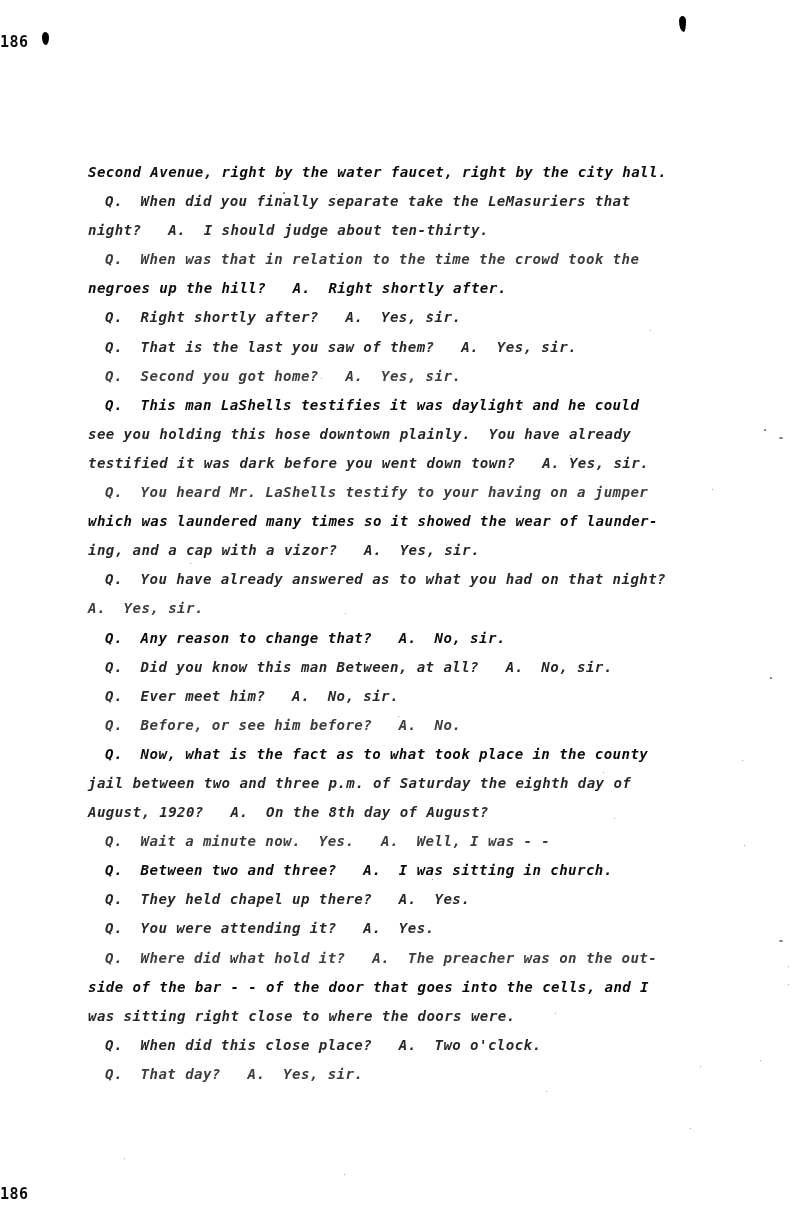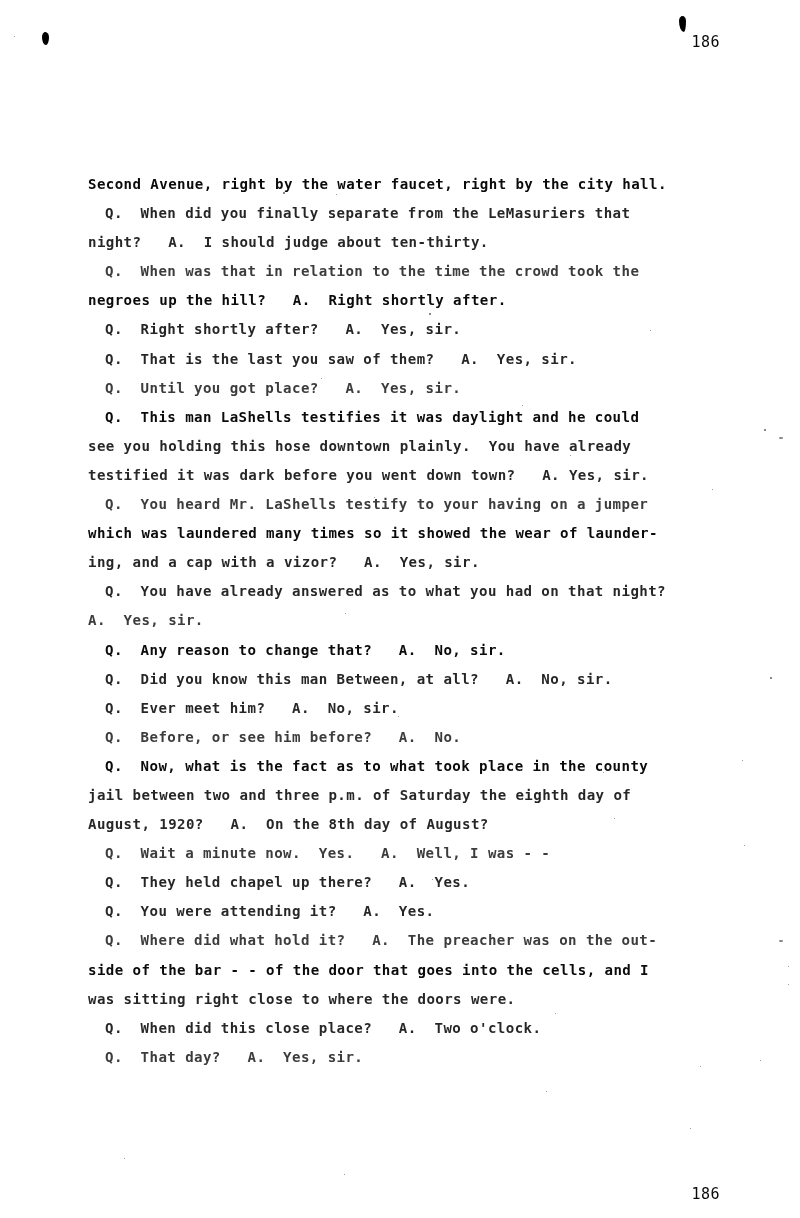--- a/index.html
+++ b/index.html
@@ -17,36 +17,37 @@
     overflow: hidden;
     font-family: "DejaVu Sans Mono", "Liberation Mono", monospace;
     -webkit-font-smoothing: none;
   }
 
   
   .page-number {
     position: absolute;
     left: 0;
     width: 720px;
-    text-align: right;
+    text-align: left;
     font-family: "DejaVu Sans Mono", "Liberation Mono", monospace;
     font-size: 15px;
-    font-weight: normal;
+    font-weight: bold;
     letter-spacing: 0.5px;
     color: #0a0a0a;
   }
   .page-number.header { top: 33px; }
   .page-number.footer { top: 1185px; }
 
   
   .body-text {
     position: absolute;
     left: 88px;
-    top: 170px;
+    top: 158px;
     width: 700px;
+    font-style: italic;
   }
 
   .line {
     height: 29.1px;
     line-height: 29.1px;
     white-space: pre;
     font-size: 14.1px;
     font-weight: bold;
     letter-spacing: 0.42px;
     color: #101010;
@@ -89,43 +90,44 @@
 
 <div class="page">
 
   <div class="blot blot-left"></div>
   <div class="blot blot-right"></div>
 
   <div class="page-number header">186</div>
 
   <div class="body-text" id="body-text">
       <div class="line ink-1">Second Avenue, right by the water faucet, right by the city hall.</div>
-      <div class="line ink-2 indent">Q.  When did you finally separate from the LeMasuriers that</div>
+      <div class="line ink-2 indent">Q.  When did you finally separate take the LeMasuriers that</div>
       <div class="line ink-3">night?   A.  I should judge about ten-thirty.</div>
       <div class="line ink-4 indent">Q.  When was that in relation to the time the crowd took the</div>
       <div class="line ink-1">negroes up the hill?   A.  Right shortly after.</div>
       <div class="line ink-2 indent">Q.  Right shortly after?   A.  Yes, sir.</div>
       <div class="line ink-3 indent">Q.  That is the last you saw of them?   A.  Yes, sir.</div>
-      <div class="line ink-4 indent">Q.  Until you got place?   A.  Yes, sir.</div>
+      <div class="line ink-4 indent">Q.  Second you got home?   A.  Yes, sir.</div>
       <div class="line ink-1 indent">Q.  This man LaShells testifies it was daylight and he could</div>
       <div class="line ink-2">see you holding this hose downtown plainly.  You have already</div>
       <div class="line ink-3">testified it was dark before you went down town?   A. Yes, sir.</div>
       <div class="line ink-4 indent">Q.  You heard Mr. LaShells testify to your having on a jumper</div>
       <div class="line ink-1">which was laundered many times so it showed the wear of launder-</div>
       <div class="line ink-2">ing, and a cap with a vizor?   A.  Yes, sir.</div>
       <div class="line ink-3 indent">Q.  You have already answered as to what you had on that night?</div>
       <div class="line ink-4">A.  Yes, sir.</div>
       <div class="line ink-1 indent">Q.  Any reason to change that?   A.  No, sir.</div>
       <div class="line ink-2 indent">Q.  Did you know this man Between, at all?   A.  No, sir.</div>
       <div class="line ink-3 indent">Q.  Ever meet him?   A.  No, sir.</div>
       <div class="line ink-4 indent">Q.  Before, or see him before?   A.  No.</div>
       <div class="line ink-1 indent">Q.  Now, what is the fact as to what took place in the county</div>
       <div class="line ink-2">jail between two and three p.m. of Saturday the eighth day of</div>
       <div class="line ink-3">August, 1920?   A.  On the 8th day of August?</div>
       <div class="line ink-4 indent">Q.  Wait a minute now.  Yes.   A.  Well, I was - -</div>
+      <div class="line ink-1 indent">Q.  Between two and three?   A.  I was sitting in church.</div>
       <div class="line ink-2 indent">Q.  They held chapel up there?   A.  Yes.</div>
       <div class="line ink-3 indent">Q.  You were attending it?   A.  Yes.</div>
       <div class="line ink-4 indent">Q.  Where did what hold it?   A.  The preacher was on the out-</div>
       <div class="line ink-1">side of the bar - - of the door that goes into the cells, and I</div>
       <div class="line ink-2">was sitting right close to where the doors were.</div>
       <div class="line ink-3 indent">Q.  When did this close place?   A.  Two o'clock.</div>
       <div class="line ink-4 indent">Q.  That day?   A.  Yes, sir.</div>
     </div>
 
   <div class="page-number footer">186</div>

